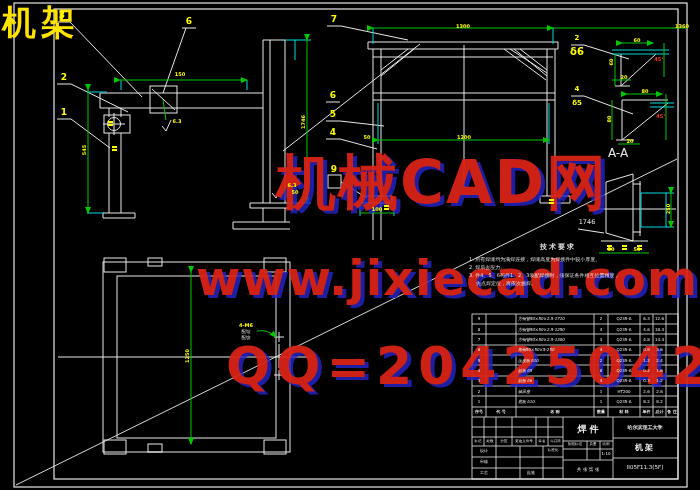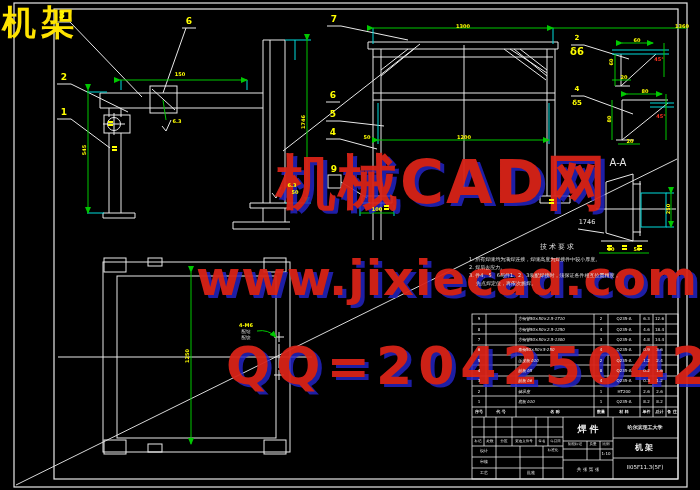--- a/index.html
+++ b/index.html
@@ -16,21 +16,21 @@
   .weld::before,.weld::after{content:"";position:absolute;left:0;width:5px;height:1.5px;background:#ffff00;}
   .weld::before{top:0;}.weld::after{top:3px;}
   #corner-title{position:absolute;left:2px;top:4px;color:#ffe400;font-size:34px;font-weight:bold;
        letter-spacing:5px;line-height:1.1;}
   .wm{position:absolute;color:#d92318;font-weight:bold;line-height:1;white-space:nowrap;
       text-shadow:4px 3px 0 rgba(38,38,204,.85);opacity:.95;}
   #wm1{left:276px;top:152px;font-size:60px;letter-spacing:2px;}
   #wm2{left:196px;top:254px;font-size:48px;letter-spacing:1px;}
   #wm3{left:226px;top:340px;font-size:52px;letter-spacing:6px;}
   .tech{position:absolute;color:#e0e0e0;font-size:5px;line-height:1;white-space:nowrap;}
-  #tech-title{left:540px;top:244px;font-size:7px;font-weight:normal;letter-spacing:2px;}
+  #tech-title{left:540px;top:244px;font-size:7px;font-weight:bold;letter-spacing:2px;}
   #tech1{left:469px;top:257px;}#tech2{left:469px;top:265px;}
   #tech3{left:469px;top:273px;}#tech4{left:476px;top:281px;}
   .tb{position:absolute;transform:translate(-50%,-50%);color:#f0f0f0;line-height:1;
       white-space:nowrap;font-size:4px;}
   .bomcell{position:absolute;color:#f0f0f0;font-size:4px;line-height:1;white-space:nowrap;}
 </style>
 </head>
 <body>
 
 <div id="sheet">
@@ -269,21 +269,21 @@
   <div id="wm1" class="wm">机械CAD网</div>
   <div id="wm2" class="wm">www.jixiecad.com</div>
   <div id="wm3" class="wm">QQ=20425042</div>
 
   <div id="tech-title" class="tech">技术要求</div>
   <div id="tech1" class="tech">1. 所有焊缝均为满焊连接，焊缝高度为焊接件中较小厚度。</div>
   <div id="tech2" class="tech">2. 焊后去应力。</div>
   <div id="tech3" class="tech">3. 件4、5、6与件1、2、3装配焊接时，须保证各件相互位置精度，</div>
   <div id="tech4" class="tech">先点焊定位，再依次施焊。</div>
 
-  <span class="lbl white" style="left:618px;top:163px;font-size:10px;text-align:center;">A-A</span>
+  <span class="lbl white" style="left:618px;top:153px;font-size:12px;text-align:center;">A-A</span>
   <span class="lbl white" style="left:587px;top:222px;font-size:6.5px;">1746</span>
   <span class="lbl" style="left:246px;top:325px;">4-M6</span>
   <span class="lbl white" style="left:246px;top:332px;font-size:4.5px;">配钻</span>
   <span class="lbl white" style="left:246px;top:338px;font-size:4.5px;">配铰</span>
 
   <span class="tb" style="left:645px;top:427px;font-size:5px;font-weight:bold;">哈尔滨理工大学</span>
   <span class="tb" style="left:588px;top:429px;font-size:9px;font-weight:bold;">焊  件</span>
   <span class="tb" style="left:645px;top:448px;font-size:8px;font-weight:bold;letter-spacing:2px;">机架</span>
   <span class="tb" style="left:645px;top:468px;font-size:5.5px;">II05F11.3(5F)</span>
   <span class="tb" style="left:575px;top:445px;font-size:3.5px;">阶段标记</span>

